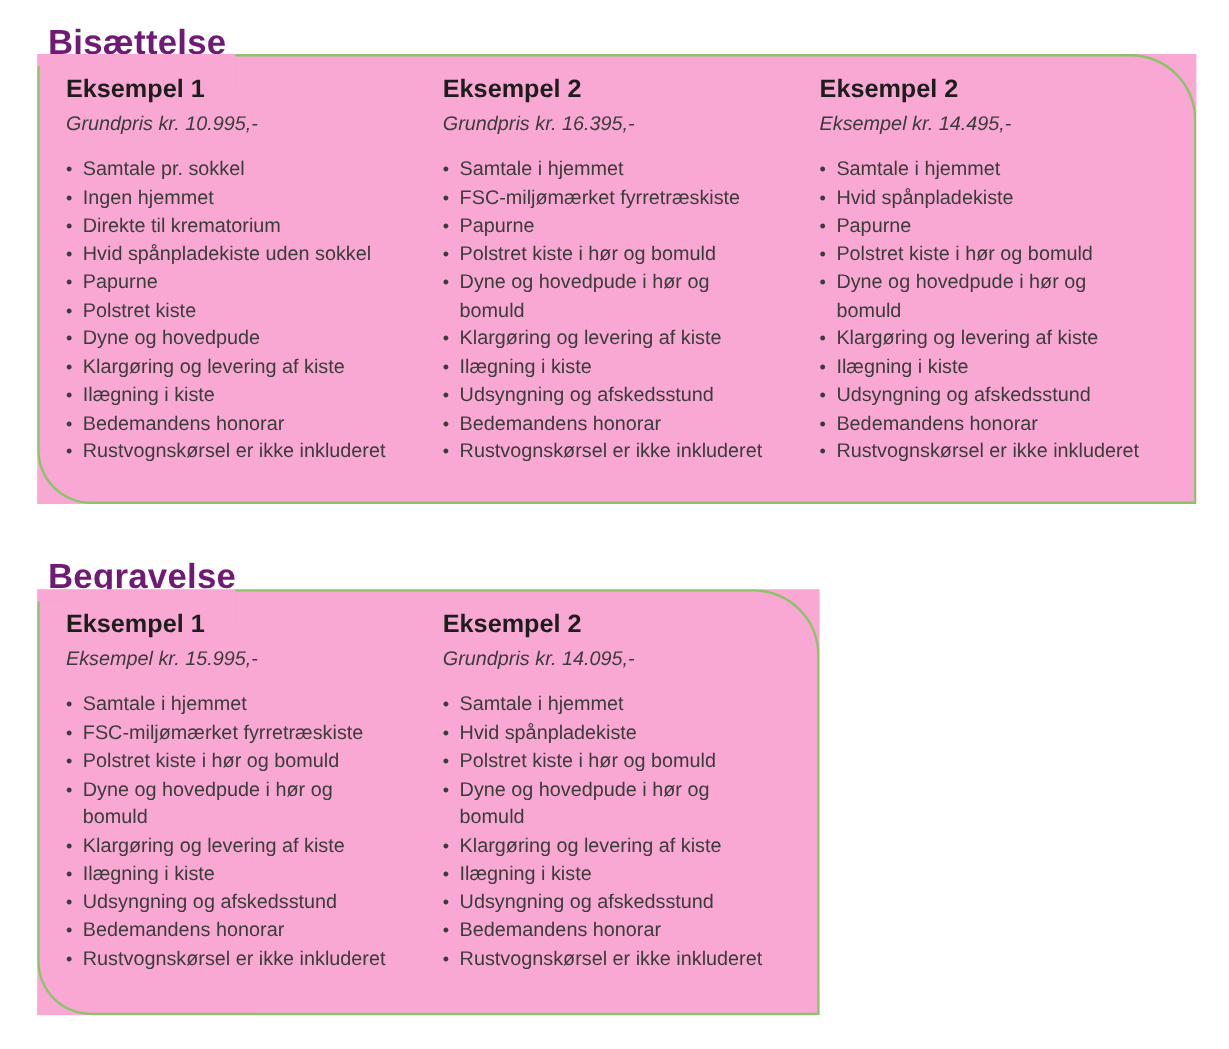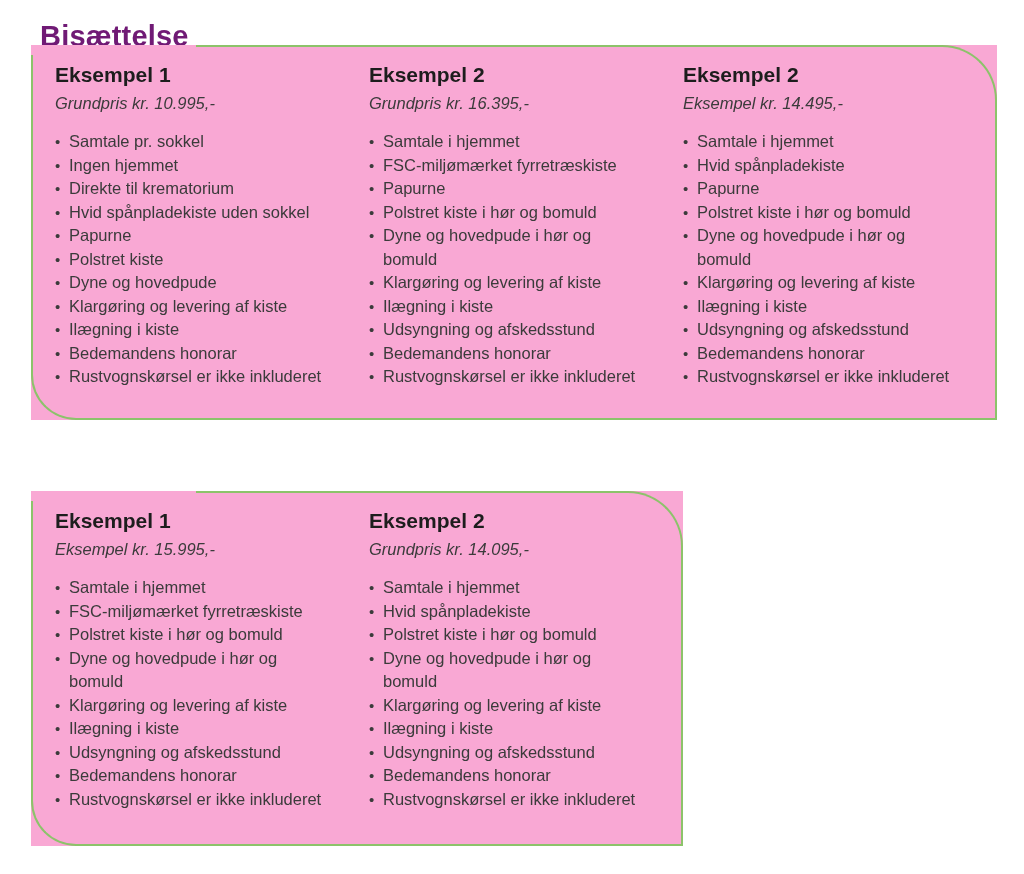--- a/index.html
+++ b/index.html
@@ -230,20 +230,21 @@
           <li>
               <span class="bullet">•</span>
               <span class="item-text">Rustvognskørsel er ikke inkluderet</span>
             </li>
         </ul>
       </div>
 
     </div>
   </div>
 
+  <h2 id="title-begravelse" class="section-title">Begravelse</h2>
 
   <div id="box-begravelse" class="box">
     <div class="edge-a"></div>
     <div class="edge-b"></div>
     <div class="columns">
 
       <div class="column">
         <h3 class="example-title">Eksempel 1</h3>
         <p class="example-price">Eksempel kr. 15.995,-</p>
         <ul class="items">

